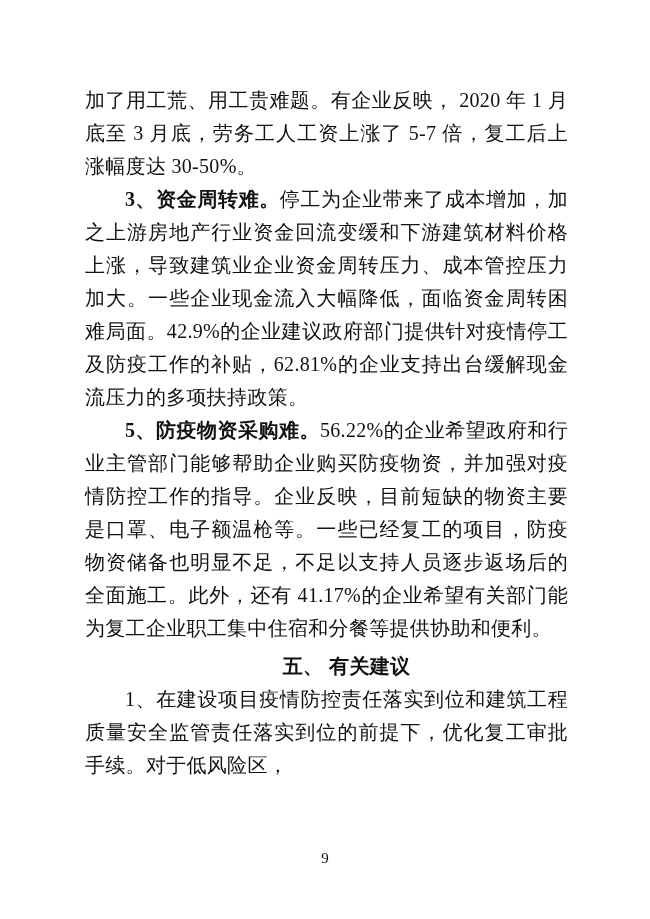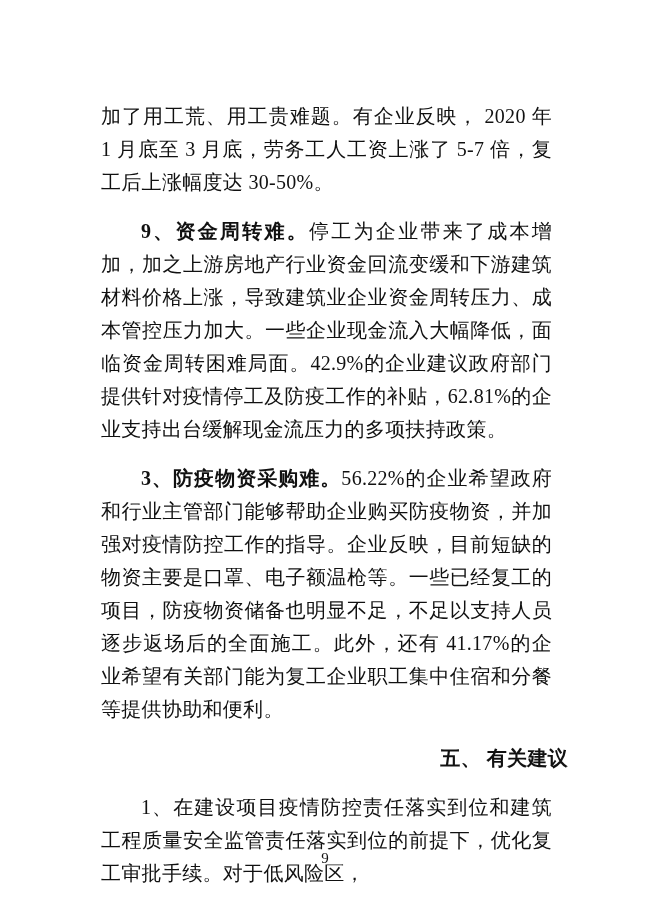--- a/index.html
+++ b/index.html
@@ -20,61 +20,61 @@
     position: absolute;
     left: 85px;
     top: 84px;
     width: 483px;
     font-size: 20px;
     line-height: 33px;
     text-align: justify;
     letter-spacing: 0.3px;
   }
   .para {
-    margin: 16px;
+    margin: 0;
     text-indent: 2em;
   }
   .para.no-indent {
     text-indent: 0;
   }
   .lead {
     font-weight: bold;
   }
   .section-heading {
     font-size: 20px;
     line-height: 33px;
     font-weight: bold;
     font-family: "Liberation Sans", "DejaVu Sans", sans-serif;
     margin: 5px 0 0 0;
     text-indent: 2em;
-    text-align: right;
+    text-align: center;
   }
   .page-number {
     position: absolute;
     top: 849px;
     left: 0;
     width: 650px;
     text-align: center;
     font-size: 15px;
     line-height: 18px;
     color: #111111;
   }
 </style>
 </head>
 <body>
 
 <div class="page">
   <div class="content">
 
     <p class="para no-indent"><span>加了用工荒、用工贵难题。有企业反映， 2020 年 1 月底至 3 月底，劳务工人工资上涨了 5-7 倍，复工后上涨幅度达 30-50%。</span></p>
 
-    <p class="para"><span class="lead">9、资金周转难。</span><span>停工为企业带来了成本增加，加之上游房地产行业资金回流变缓和下游建筑材料价格上涨，导致建筑业企业资金周转压力、成本管控压力加大。一些企业现金流入大幅降低，面临资金周转困难局面。42.9%的企业建议政府部门提供针对疫情停工及防疫工作的补贴，62.81%的企业支持出台缓解现金流压力的多项扶持政策。</span></p>
+    <p class="para"><span class="lead">3、资金周转难。</span><span>停工为企业带来了成本增加，加之上游房地产行业资金回流变缓和下游建筑材料价格上涨，导致建筑业企业资金周转压力、成本管控压力加大。一些企业现金流入大幅降低，面临资金周转困难局面。42.9%的企业建议政府部门提供针对疫情停工及防疫工作的补贴，62.81%的企业支持出台缓解现金流压力的多项扶持政策。</span></p>
 
 
-    <p class="para"><span class="lead">3、防疫物资采购难。</span><span>56.22%的企业希望政府和行业主管部门能够帮助企业购买防疫物资，并加强对疫情防控工作的指导。企业反映，目前短缺的物资主要是口罩、电子额温枪等。一些已经复工的项目，防疫物资储备也明显不足，不足以支持人员逐步返场后的全面施工。此外，还有 41.17%的企业希望有关部门能为复工企业职工集中住宿和分餐等提供协助和便利。</span></p>
+    <p class="para"><span class="lead">5、防疫物资采购难。</span><span>56.22%的企业希望政府和行业主管部门能够帮助企业购买防疫物资，并加强对疫情防控工作的指导。企业反映，目前短缺的物资主要是口罩、电子额温枪等。一些已经复工的项目，防疫物资储备也明显不足，不足以支持人员逐步返场后的全面施工。此外，还有 41.17%的企业希望有关部门能为复工企业职工集中住宿和分餐等提供协助和便利。</span></p>
 
     <h2 class="section-heading">五、 有关建议</h2>
 
     <p class="para"><span>1、在建设项目疫情防控责任落实到位和建筑工程质量安全监管责任落实到位的前提下，优化复工审批手续。对于低风险区，</span></p>
 
   </div>
 
   <div class="page-number">9</div>
 </div>
 

